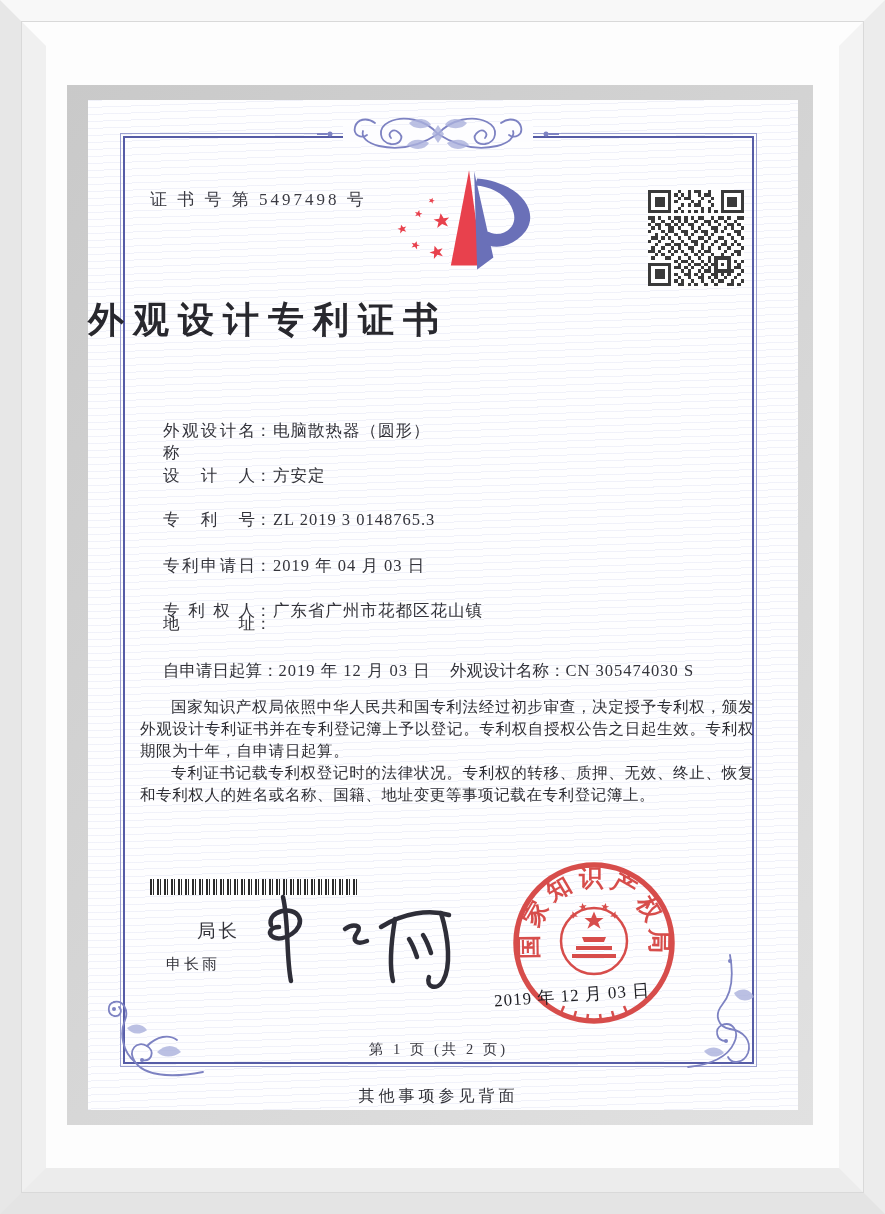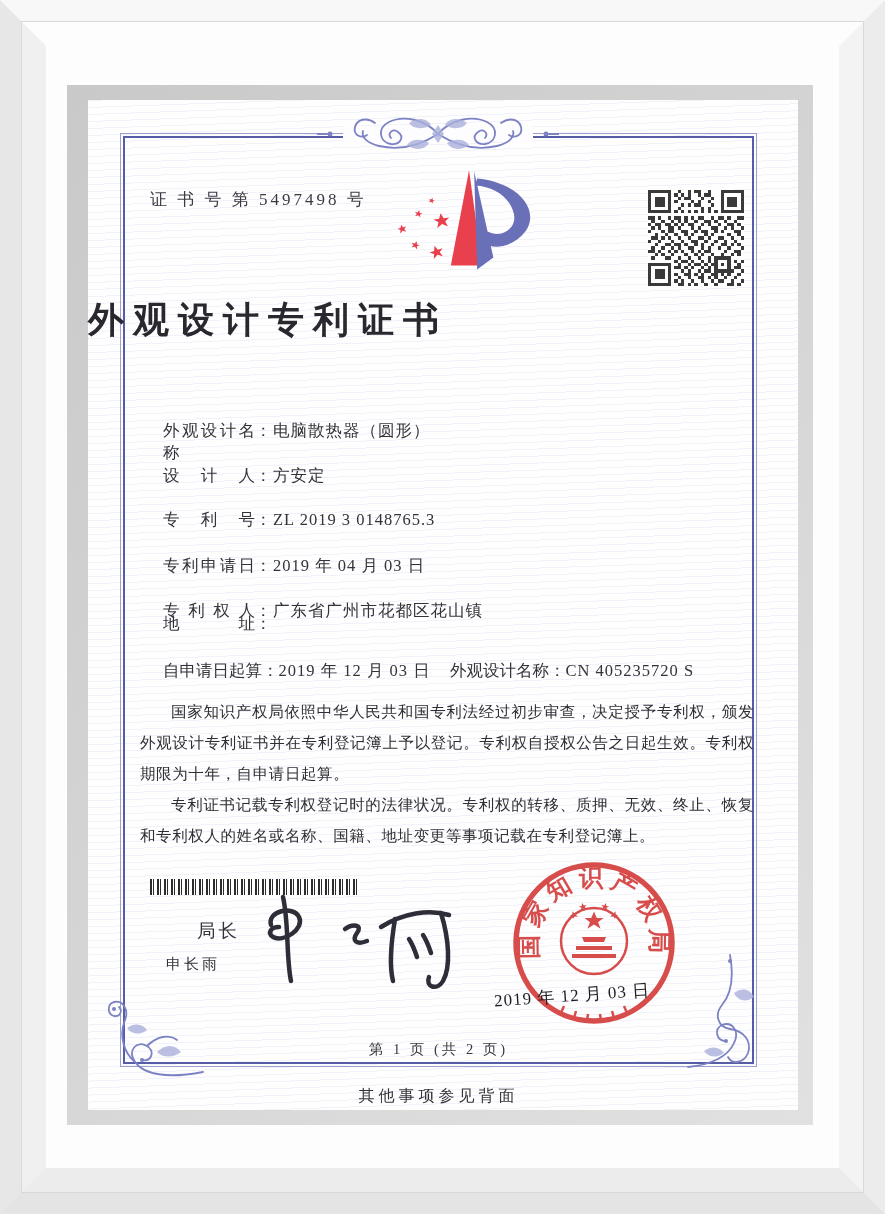--- a/index.html
+++ b/index.html
@@ -45,21 +45,21 @@
   .frow{display:flex;align-items:baseline;height:45px;font-size:16.5px;color:#33333a;}
   .flabel{display:inline-block;width:92px;text-align:justify;text-align-last:justify;}
   .fcolon{display:inline-block;width:18px;}
   .fvalue{letter-spacing:1px;margin-top:32px;}
 
   .grant-row{position:absolute;left:75px;top:560px;right:40px;height:26px;font-size:16.5px;}
   .grant-pair{position:absolute;top:0;left:0;white-space:nowrap;}
   .grant-pair.second{left:287px;}
 
   .body-text{position:absolute;left:52px;top:596px;width:614px;
-    font-size:15.5px;line-height:31px;color:#2e2e34;text-align:justify;}
+    font-size:15.5px;line-height:22px;color:#2e2e34;text-align:justify;}
   .body-text p{margin:0;text-indent:2em;letter-spacing:0.6px;}
 
   .barcode{position:absolute;left:62px;top:779px;width:210px;height:16px;
     background:repeating-linear-gradient(90deg,
       #2c2c2c 0 2px,#fff 2px 3px,#2c2c2c 3px 4px,#fff 4px 7px,
       #2c2c2c 7px 9px,#fff 9px 10px,#2c2c2c 10px 11px,#fff 11px 14px);}
 
   .signer-role{position:absolute;left:82px;top:818px;font-size:18.5px;letter-spacing:3px;margin-left:27px;}
   .signer-name{position:absolute;left:78px;top:855px;font-size:15px;letter-spacing:3px;}
   .signature{position:absolute;left:165px;top:783px;width:215px;height:112px;}
@@ -188,21 +188,21 @@
         <span class="flabel">地　　　址</span>
           <span class="fcolon">：</span>
       </div>
     </div>
 
     <div class="grant-row">
       <span class="grant-pair">
         <span>自申请日起算</span><span>：</span><span class="fvalue">2019 年 12 月 03 日</span>
       </span>
       <span class="grant-pair second">
-        <span>外观设计名称</span><span>：</span><span class="fvalue">CN 405235720 S</span>
+        <span>外观设计名称</span><span>：</span><span class="fvalue">CN 305474030 S</span>
       </span>
     </div>
 
     <div class="body-text">
       <p>国家知识产权局依照中华人民共和国专利法经过初步审查，决定授予专利权，颁发外观设计专利证书并在专利登记簿上予以登记。专利权自授权公告之日起生效。专利权期限为十年，自申请日起算。</p>
       <p>专利证书记载专利权登记时的法律状况。专利权的转移、质押、无效、终止、恢复和专利权人的姓名或名称、国籍、地址变更等事项记载在专利登记簿上。</p>
     </div>
 
     <div class="barcode"></div>
 

